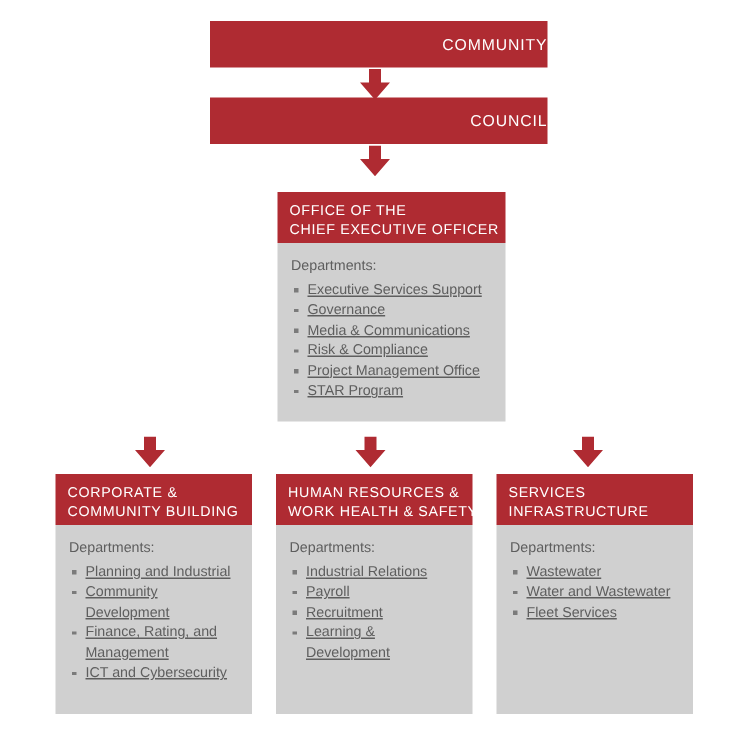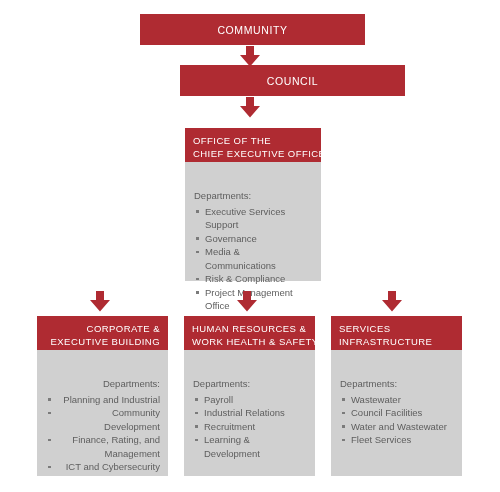--- a/index.html
+++ b/index.html
@@ -30,25 +30,25 @@
     position: absolute;
     left: 140px;
     width: 225px;
     height: 31px;
     background: #AF2B32;
     color: #ffffff;
     font-size: 10.5px;
     letter-spacing: 0.6px;
     display: flex;
     align-items: center;
-    justify-content: center;
+    justify-content: flex-end;
     box-sizing: border-box;
   }
   .banner-community { top: 14px; }
-  .banner-council   { top: 65px; margin-left: 40px; }
+  .banner-council   { top: 65px; }
 
   
   .arrow {
     position: absolute;
     width: 22px;
     height: 21px;
     transform: translateX(-50%);
   }
   .arrow svg { display: block; width: 100%; height: 100%; }
 
@@ -73,62 +73,63 @@
   }
   .unit-header .hl {
     display: block;
     white-space: nowrap;
   }
   .unit-body {
     background: #D0D0D0;
     color: #5e5e5e;
     font-size: 9.5px;
     line-height: 13.5px;
-    padding: 27px 8px 10px 9px;
+    padding: 9px 8px 10px 9px;
     box-sizing: border-box;
   }
   .dept-label {
     margin: 0 0 2px 0;
     padding: 0;
   }
   .dept-list {
     list-style: none;
     margin: 0;
     padding: 0;
   }
   .dept-list li {
     position: relative;
     padding-left: 11px;
     margin: 0;
+    text-decoration: underline;
   }
   .dept-list li::before {
     content: "";
     position: absolute;
     left: 2px;
     top: 5.5px;
     width: 2.5px;
     height: 2.5px;
     background: #7b7b7b;
   }
 
   
   .unit-ceo {
     left: 185px;
     top: 128px;
-    width: 136px;
+    width: 152px;
   }
   .unit-ceo .unit-header { height: 34px; }
   .unit-ceo .unit-body   { height: 119px; }
 
   
   .unit-branch { top: 316px; width: 131px; }
   .unit-branch .unit-header { height: 34px; }
   .unit-branch .unit-body   { height: 126px; }
 
-  .unit-branch-1 { left: 37px; text-align: right; }
+  .unit-branch-1 { left: 37px; }
   .unit-branch-2 { left: 184px; }
   .unit-branch-3 { left: 331px; }
 </style>
 </head>
 <body>
 
 <div id="org-chart">
 
   <div class="banner banner-community">
     <span>COMMUNITY</span>
@@ -180,58 +181,57 @@
   </div>
   <div class="arrow arrow-branch-3">
     <svg viewBox="0 0 22 21" xmlns="http://www.w3.org/2000/svg" aria-hidden="true">
       <path d="M7 0 H15 V9 H21 L11 20.5 L1 9 H7 Z" fill="#AF2B32"></path>
     </svg>
   </div>
 
   <div class="unit unit-branch unit-branch-1">
     <div class="unit-header">
       <span class="hl">CORPORATE &amp;</span>
-      <span class="hl">EXECUTIVE BUILDING</span>
+      <span class="hl">COMMUNITY BUILDING</span>
     </div>
     <div class="unit-body">
       <p class="dept-label">Departments:</p>
       <ul class="dept-list">
         <li>Planning and Industrial</li>
         <li>Community Development</li>
         <li>Finance, Rating, and Management</li>
         <li>ICT and Cybersecurity</li>
       </ul>
     </div>
   </div>
 
   <div class="unit unit-branch unit-branch-2">
     <div class="unit-header">
       <span class="hl">HUMAN RESOURCES &amp;</span>
       <span class="hl">WORK HEALTH &amp; SAFETY</span>
     </div>
     <div class="unit-body">
       <p class="dept-label">Departments:</p>
       <ul class="dept-list">
+        <li>Industrial Relations</li>
         <li>Payroll</li>
-        <li>Industrial Relations</li>
         <li>Recruitment</li>
         <li>Learning &amp; Development</li>
       </ul>
     </div>
   </div>
 
   <div class="unit unit-branch unit-branch-3">
     <div class="unit-header">
       <span class="hl">SERVICES</span>
       <span class="hl">INFRASTRUCTURE</span>
     </div>
     <div class="unit-body">
       <p class="dept-label">Departments:</p>
       <ul class="dept-list">
         <li>Wastewater</li>
-        <li>Council Facilities</li>
         <li>Water and Wastewater</li>
         <li>Fleet Services</li>
       </ul>
     </div>
   </div>
 
 </div>
 
 </body></html>

